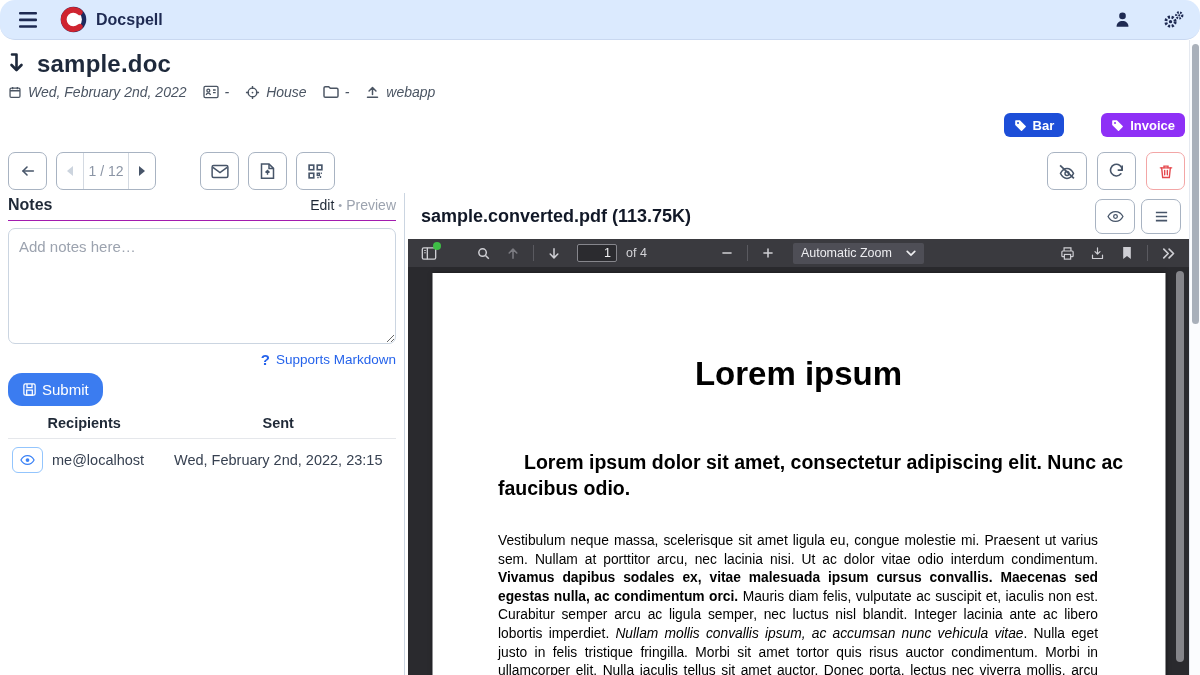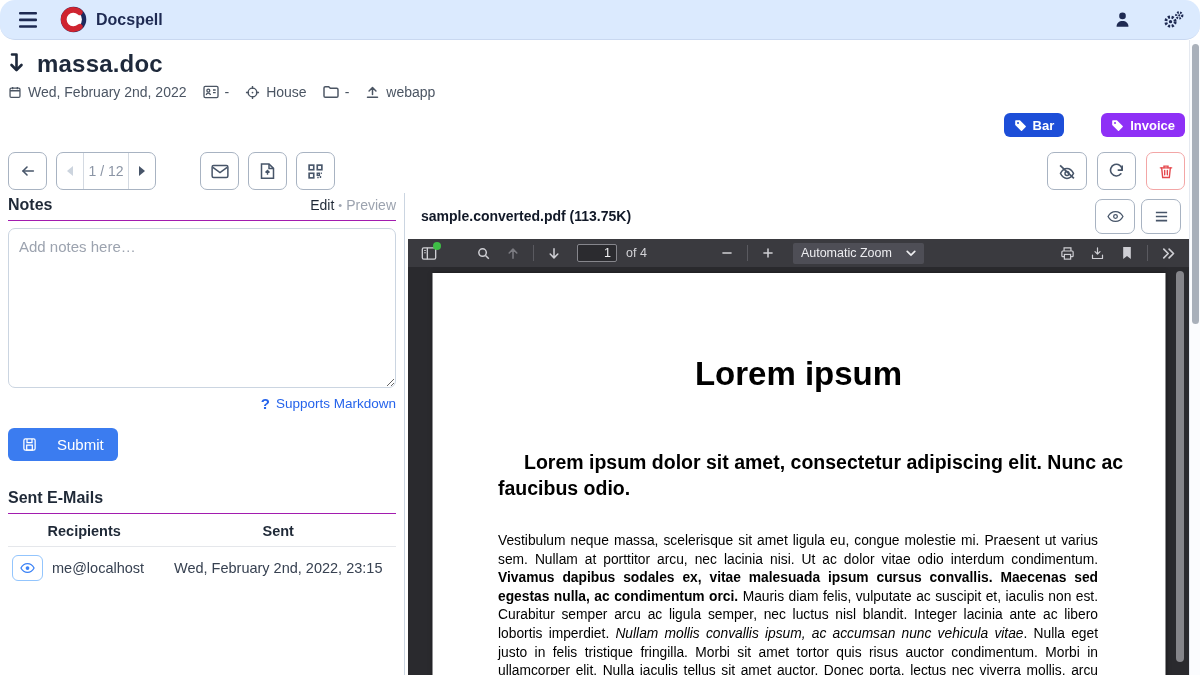--- a/index.html
+++ b/index.html
@@ -23,21 +23,21 @@
     background:#a9b0ba; border-radius:4px; }
 
   .below-nav { margin-right:11px; }
 
   
   .header-sec { padding:8px 2px 0 8px; }
   .title-row { display:flex; align-items:center; gap:10px; margin-top:2px; color:#1e293b; }
   .title-row h1 { font-size:24px; font-weight:bold; letter-spacing:.2px; }
   .meta-row { display:flex; align-items:center; gap:16px; margin-top:6px;
     color:#4b5563; font-size:14px; }
-  .meta-item { display:flex; align-items:center; gap:6px; }
+  .meta-item { display:flex; align-items:center; gap:6px;font-style:italic; }
   .tags-row { display:flex; justify-content:flex-end; gap:9px; margin-top:13px; padding-right:2px; }
   .tag-pill { display:flex; align-items:center; gap:6px; height:24px; padding:0 10px;
     border-radius:6px; color:#fff; font-size:13px; font-weight:bold; cursor:pointer; }
 
   
   .actions-row { display:flex; justify-content:space-between; align-items:center;
     margin-top:15px; padding-right:2px; }
   .tool-left, .tool-right { display:flex; align-items:center; }
   .btn { height:38px; min-width:39px; padding:0 9px; background:#fff;
     border:1px solid #a8b3c2; border-radius:7px; display:flex; align-items:center;
@@ -54,46 +54,46 @@
   
   .main-row { display:flex; margin-top:3px; align-items:stretch; height:487px; }
   .left-panel { width:404px; flex:none; padding:0 8px; }
   .sec-head { display:flex; justify-content:space-between; align-items:baseline;
     border-bottom:1px solid #a21caf; padding:3px 0 6px 0; }
   .sec-head h2 { font-size:16px; font-weight:bold; color:#1f2937; }
   .edit-preview { font-size:14px; display:flex; gap:4px; align-items:center; }
   .ep-edit { color:#1f2937; cursor:pointer; }
   .ep-dot { color:#9ca3af; font-size:11px; }
   .ep-preview { color:#9ca3af; cursor:pointer; }
-  textarea.notes { width:100%; height:160px; margin-top:7px; resize:vertical;
+  textarea.notes { width:100%; height:116px; margin-top:7px; resize:vertical;
     border:1px solid #cbd5e1; border-radius:7px; padding:9px 10px; font-size:15px;
     font-family:"Liberation Sans", sans-serif; color:#374151; outline:none; }
   textarea.notes::placeholder { color:#9ca3af; }
   .md-hint { display:flex; justify-content:flex-end; align-items:center; gap:6px;
     margin-top:3px; font-size:13.5px; color:#2563eb; cursor:pointer; }
   .md-q { font-weight:bold; font-size:15px; }
-  .submit-btn { margin-top:16px; display:inline-flex; align-items:center; gap:20px;
-    background:#3b7cf0; color:#fff; border:none; border-radius:6px; height:33px;
+  .submit-btn { margin-top:5px; display:inline-flex; align-items:center; gap:5px;
+    background:#3b7cf0; color:#fff; border:none; border-radius:14px; height:33px;
     padding:0 14px; font-size:15px; font-family:"Liberation Sans", sans-serif; cursor:pointer; }
   .sent-head { margin-top:25px; }
   table.mail { width:100%; border-collapse:collapse; margin-top:2px; font-size:14.5px; }
   table.mail th { font-weight:bold; color:#1f2937; text-align:center; padding:7px 4px;
     border-bottom:1px solid #e5e7eb; }
   table.mail td { padding:8px 4px; color:#374151; }
   .recip-cell { display:flex; align-items:center; gap:9px; }
   .eye-btn { width:31px; height:26px; border:1px solid #93c5fd; border-radius:6px;
     background:#fff; display:flex; align-items:center; justify-content:center;
     color:#3b82f6; cursor:pointer; }
   td.sent-val { text-align:center; }
 
   
   .pdf-panel { flex:1; border-left:1px solid #cbd5e1; display:flex; flex-direction:column; min-width:0; }
   .pdf-head { height:46px; flex:none; display:flex; align-items:center;
     justify-content:space-between; padding:0 8px 0 16px; }
-  .pdf-filename { font-weight:bold; font-size:14px; color:#111827; }
+  .pdf-filename { font-weight:bold; font-size:18px; color:#111827; }
   .pdf-head-btns { display:flex; gap:6px; }
   .pdf-head .btn { height:35px; min-width:40px; }
   .pdf-viewer { flex:1; margin-left:3px; background:#2a2a2e; position:relative; overflow:hidden;
     display:flex; flex-direction:column; }
   .pdfjs-toolbar { height:28px; flex:none; background:#3a3a3f; display:flex; align-items:center;
     padding:0 8px; color:#cfcfd4; font-size:12.5px; gap:4px; }
   .tb-btn { height:24px; min-width:26px; display:flex; align-items:center; justify-content:center;
     border-radius:2px; cursor:pointer; color:#cfcfd4; position:relative; }
   .tb-btn.dim { color:#7c7c82; }
   .tb-sep { width:1px; height:16px; background:#5a5a60; margin:0 3px; }
@@ -166,21 +166,21 @@
 <div class="below-nav">
 
   <div class="header-sec">
     <div class="title-row">
       <span class="icon">
         <svg width="19" height="24" viewBox="0 0 19 24" fill="none" stroke="#1e293b" stroke-width="2.6" stroke-linecap="round" stroke-linejoin="round">
             <path d="M4 2.5h4.5v14.5"></path>
             <path d="M3.5 13l5 5 5-5"></path>
           </svg>
       </span>
-      <h1>massa.doc</h1>
+      <h1>sample.doc</h1>
     </div>
     <div class="meta-row">
       <span class="meta-item">
         <span class="icon">
           <svg width="14" height="15" viewBox="0 0 24 24" fill="none" stroke="#4b5563" stroke-width="2.2">
               <rect x="3.5" y="4.5" width="17" height="16" rx="2"></rect>
               <path d="M3.5 9h17M8 2.5v4M16 2.5v4"></path>
             </svg>
         </span>
         <span>Wed, February 2nd, 2022</span>
@@ -332,23 +332,20 @@
         <span class="icon">
           <svg width="15" height="15" viewBox="0 0 24 24" fill="none" stroke="#fff" stroke-width="2">
               <rect x="3" y="3" width="18" height="18" rx="2.5"></rect>
               <path d="M8 3v6h8V3"></path>
               <rect x="7.5" y="13" width="9" height="8"></rect>
             </svg>
         </span>
         <span>Submit</span>
       </button>
 
-      <div class="sec-head sent-head">
-        <h2>Sent E-Mails</h2>
-      </div>
       <table class="mail">
         <thead>
           <tr>
             <th>Recipients</th>
             <th>Sent</th>
           </tr>
         </thead>
         <tbody>
           <tr>
             <td>

